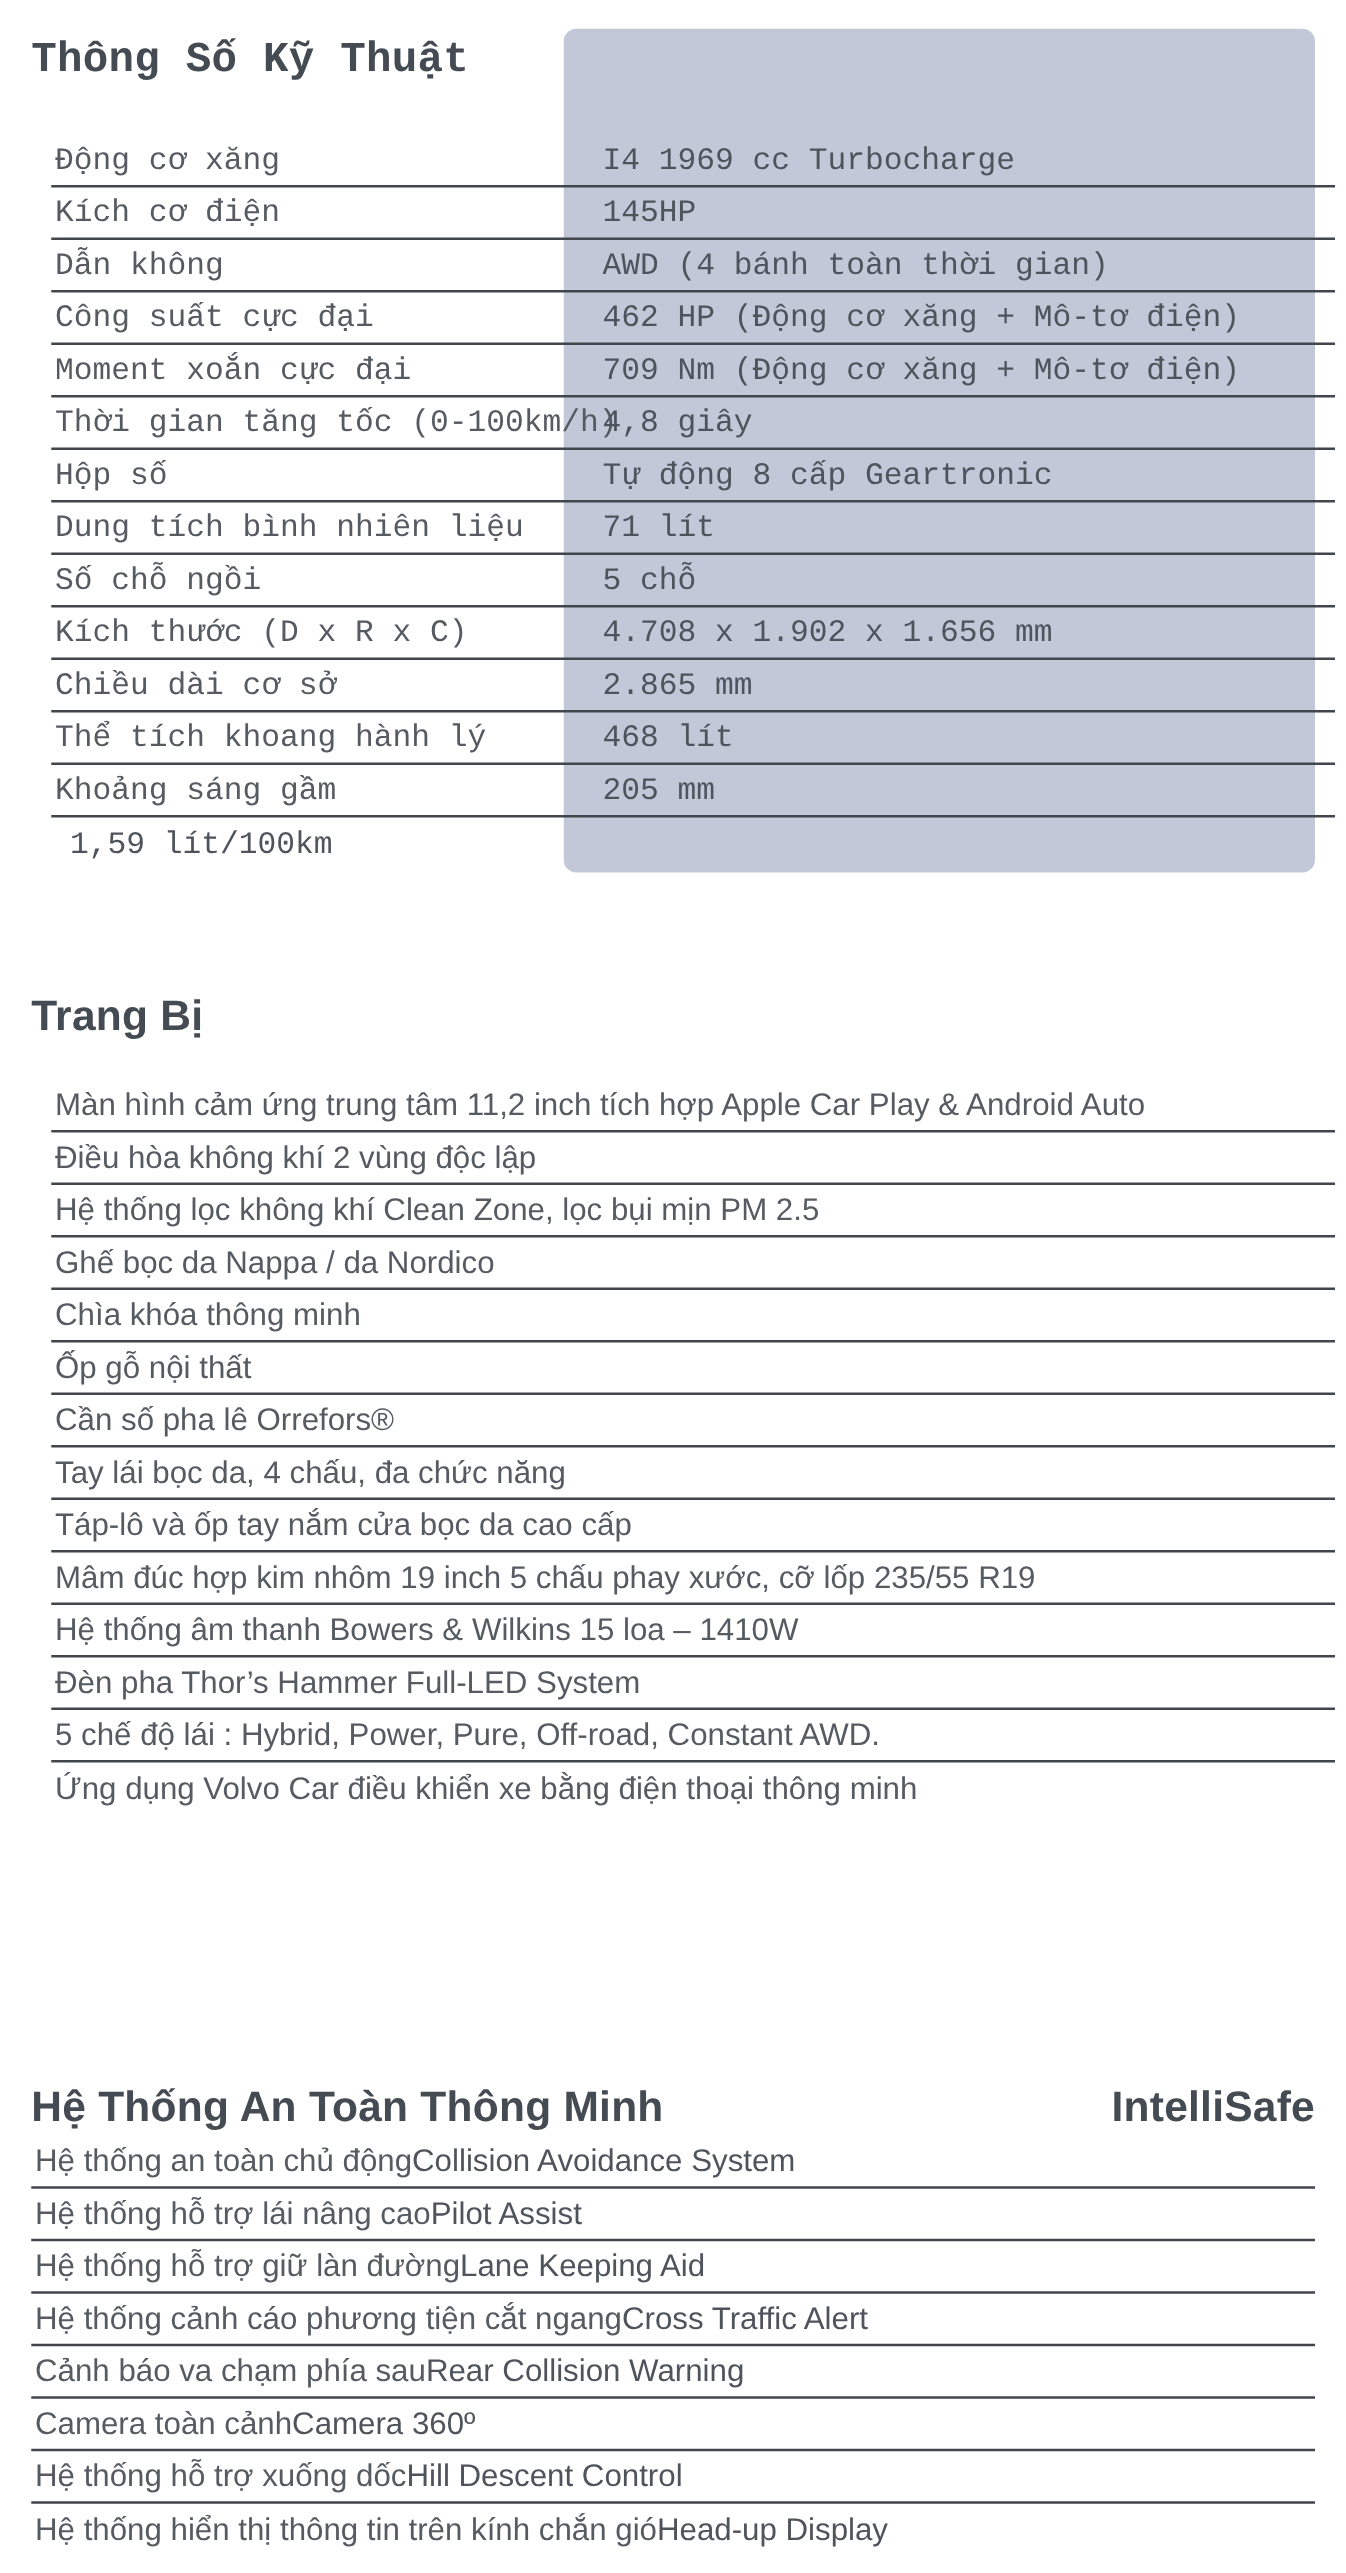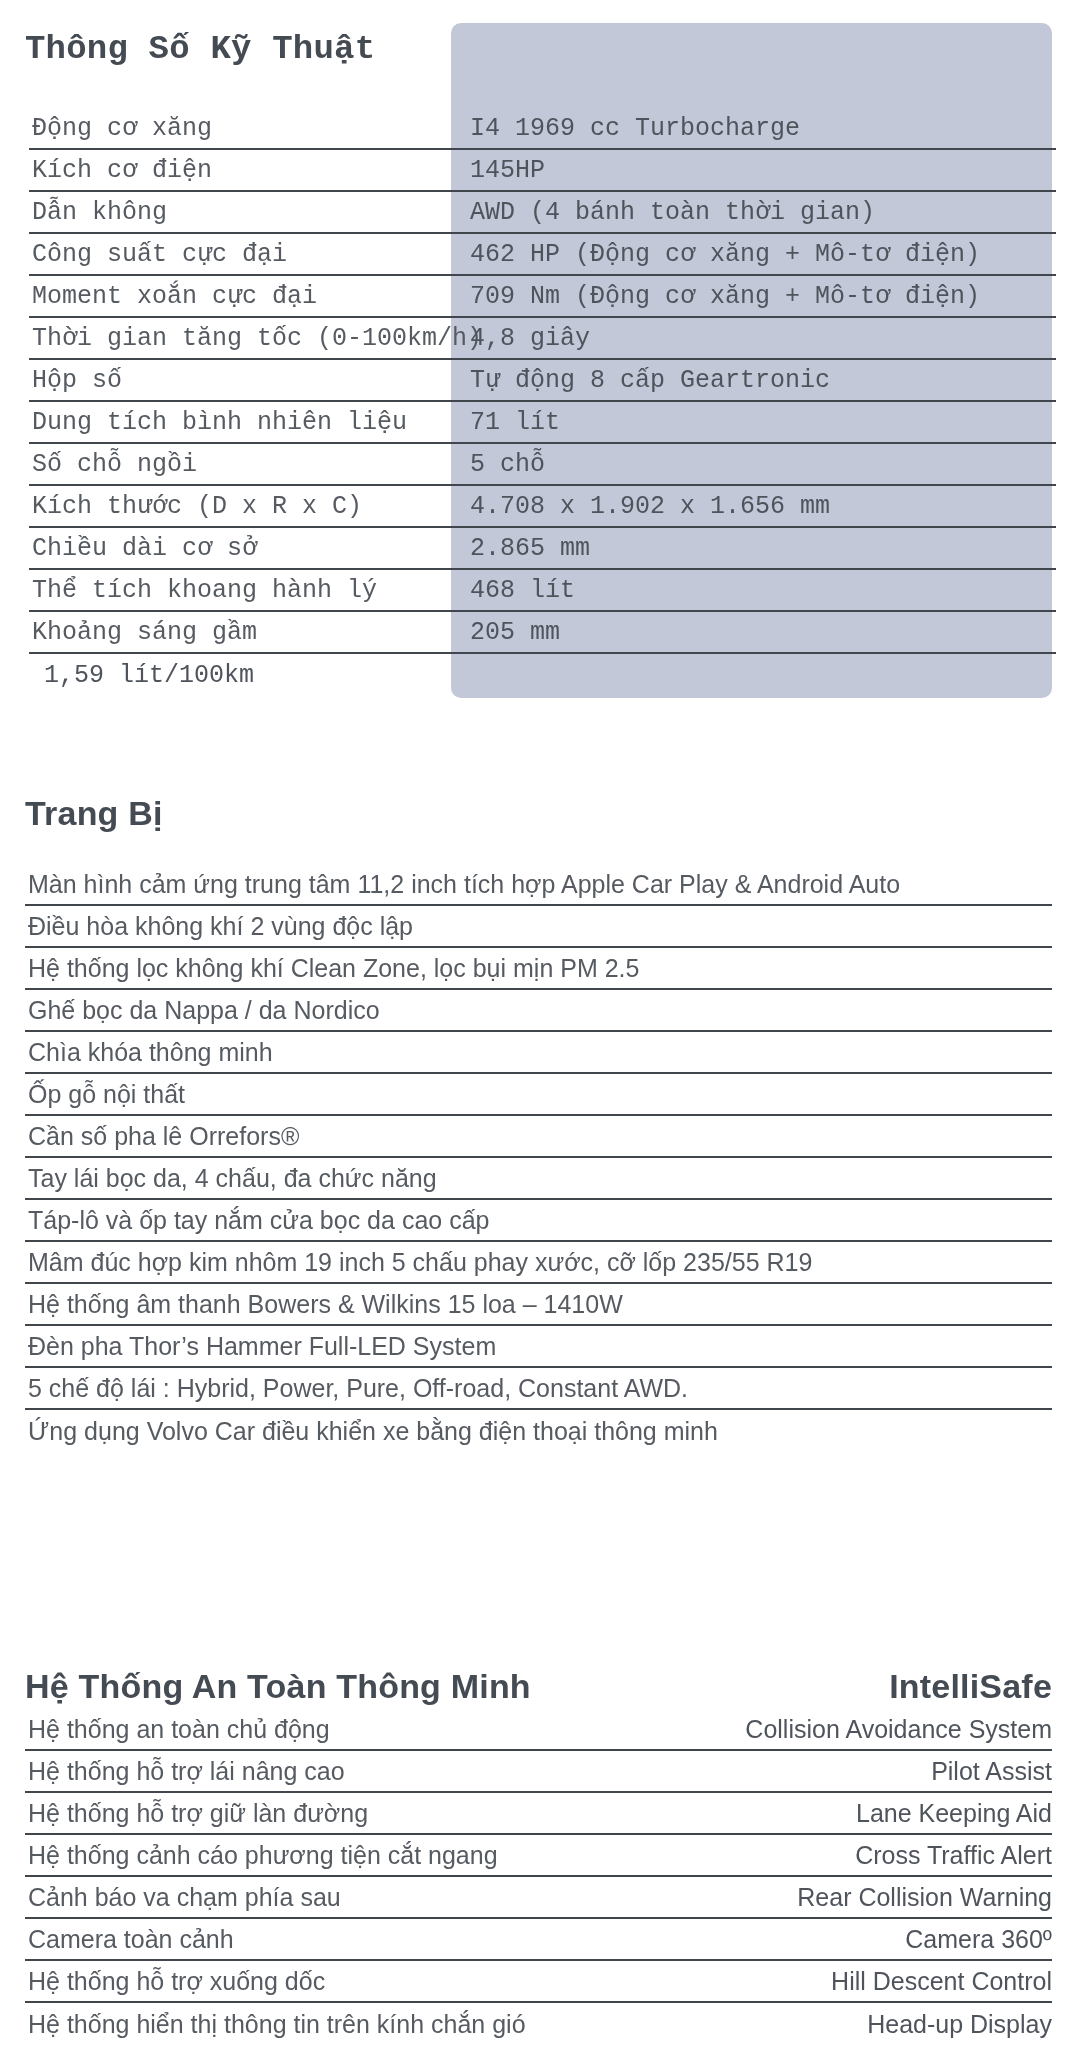--- a/index.html
+++ b/index.html
@@ -23,53 +23,53 @@
     letter-spacing:0.2px;line-height:1.15;
   }
 
   
   .spec-section{position:absolute;left:25px;top:0;width:1027px;height:710px;font-family:Liberation Mono, monospace;}
   .spec-title{position:absolute;left:0;top:30px;}
   .spec-panel{
     position:absolute;left:426px;top:23px;width:601px;height:675px;
     background:var(--panel);border-radius:10px;z-index:0;
   }
-  .spec-rows{position:absolute;left:4px;top:108px;width:1027px;z-index:1;}
+  .spec-rows{position:absolute;left:16px;top:108px;width:1027px;z-index:1;}
   .spec-row{
     display:flex;align-items:center;height:42px;
     border-bottom:2px solid var(--rule);
   }
   .spec-row:last-child{border-bottom:none;}
   .spec-row .cell-label{
     flex:none;width:426px;padding-left:3px;
     font-size:25px;color:var(--text);white-space:nowrap;
   }
   .spec-row .cell-value{
     padding-left:15px;font-size:25px;color:var(--value-text);white-space:nowrap;
   }
 
   
   .equip-section{position:absolute;left:25px;top:794px;width:1027px;}
   .equip-title{position:absolute;left:0;top:0;}
-  .equip-list{position:absolute;left:0;top:70px;width:1027px;}
+  .equip-list{position:absolute;left:16px;top:70px;width:1027px;}
   .equip-item{
     display:flex;align-items:center;height:42px;padding-left:3px;
     border-bottom:2px solid var(--rule);
     font-size:25px;color:var(--text);white-space:nowrap;
   }
   .equip-item:last-child{border-bottom:none;}
 
   
   .safety-section{position:absolute;left:25px;top:1627px;width:1027px;}
   .safety-header{
     display:flex;justify-content:space-between;align-items:baseline;width:1027px;margin-top:40px;
   }
   .safety-rows{position:absolute;left:0;top:82px;width:1027px;}
   .safety-row{
-    display:flex;align-items:center;justify-content:space-between;height:42px;
+    display:flex;align-items:center;justify-content:flex-start;height:42px;
     border-bottom:2px solid var(--rule);
   }
   .safety-row:last-child{border-bottom:none;}
   .safety-row .cell-label{
     padding-left:3px;font-size:25px;color:var(--text);white-space:nowrap;
   }
   .safety-row .cell-value{
     font-size:25px;color:var(--value-text);white-space:nowrap;text-align:right;
   }
 </style>

